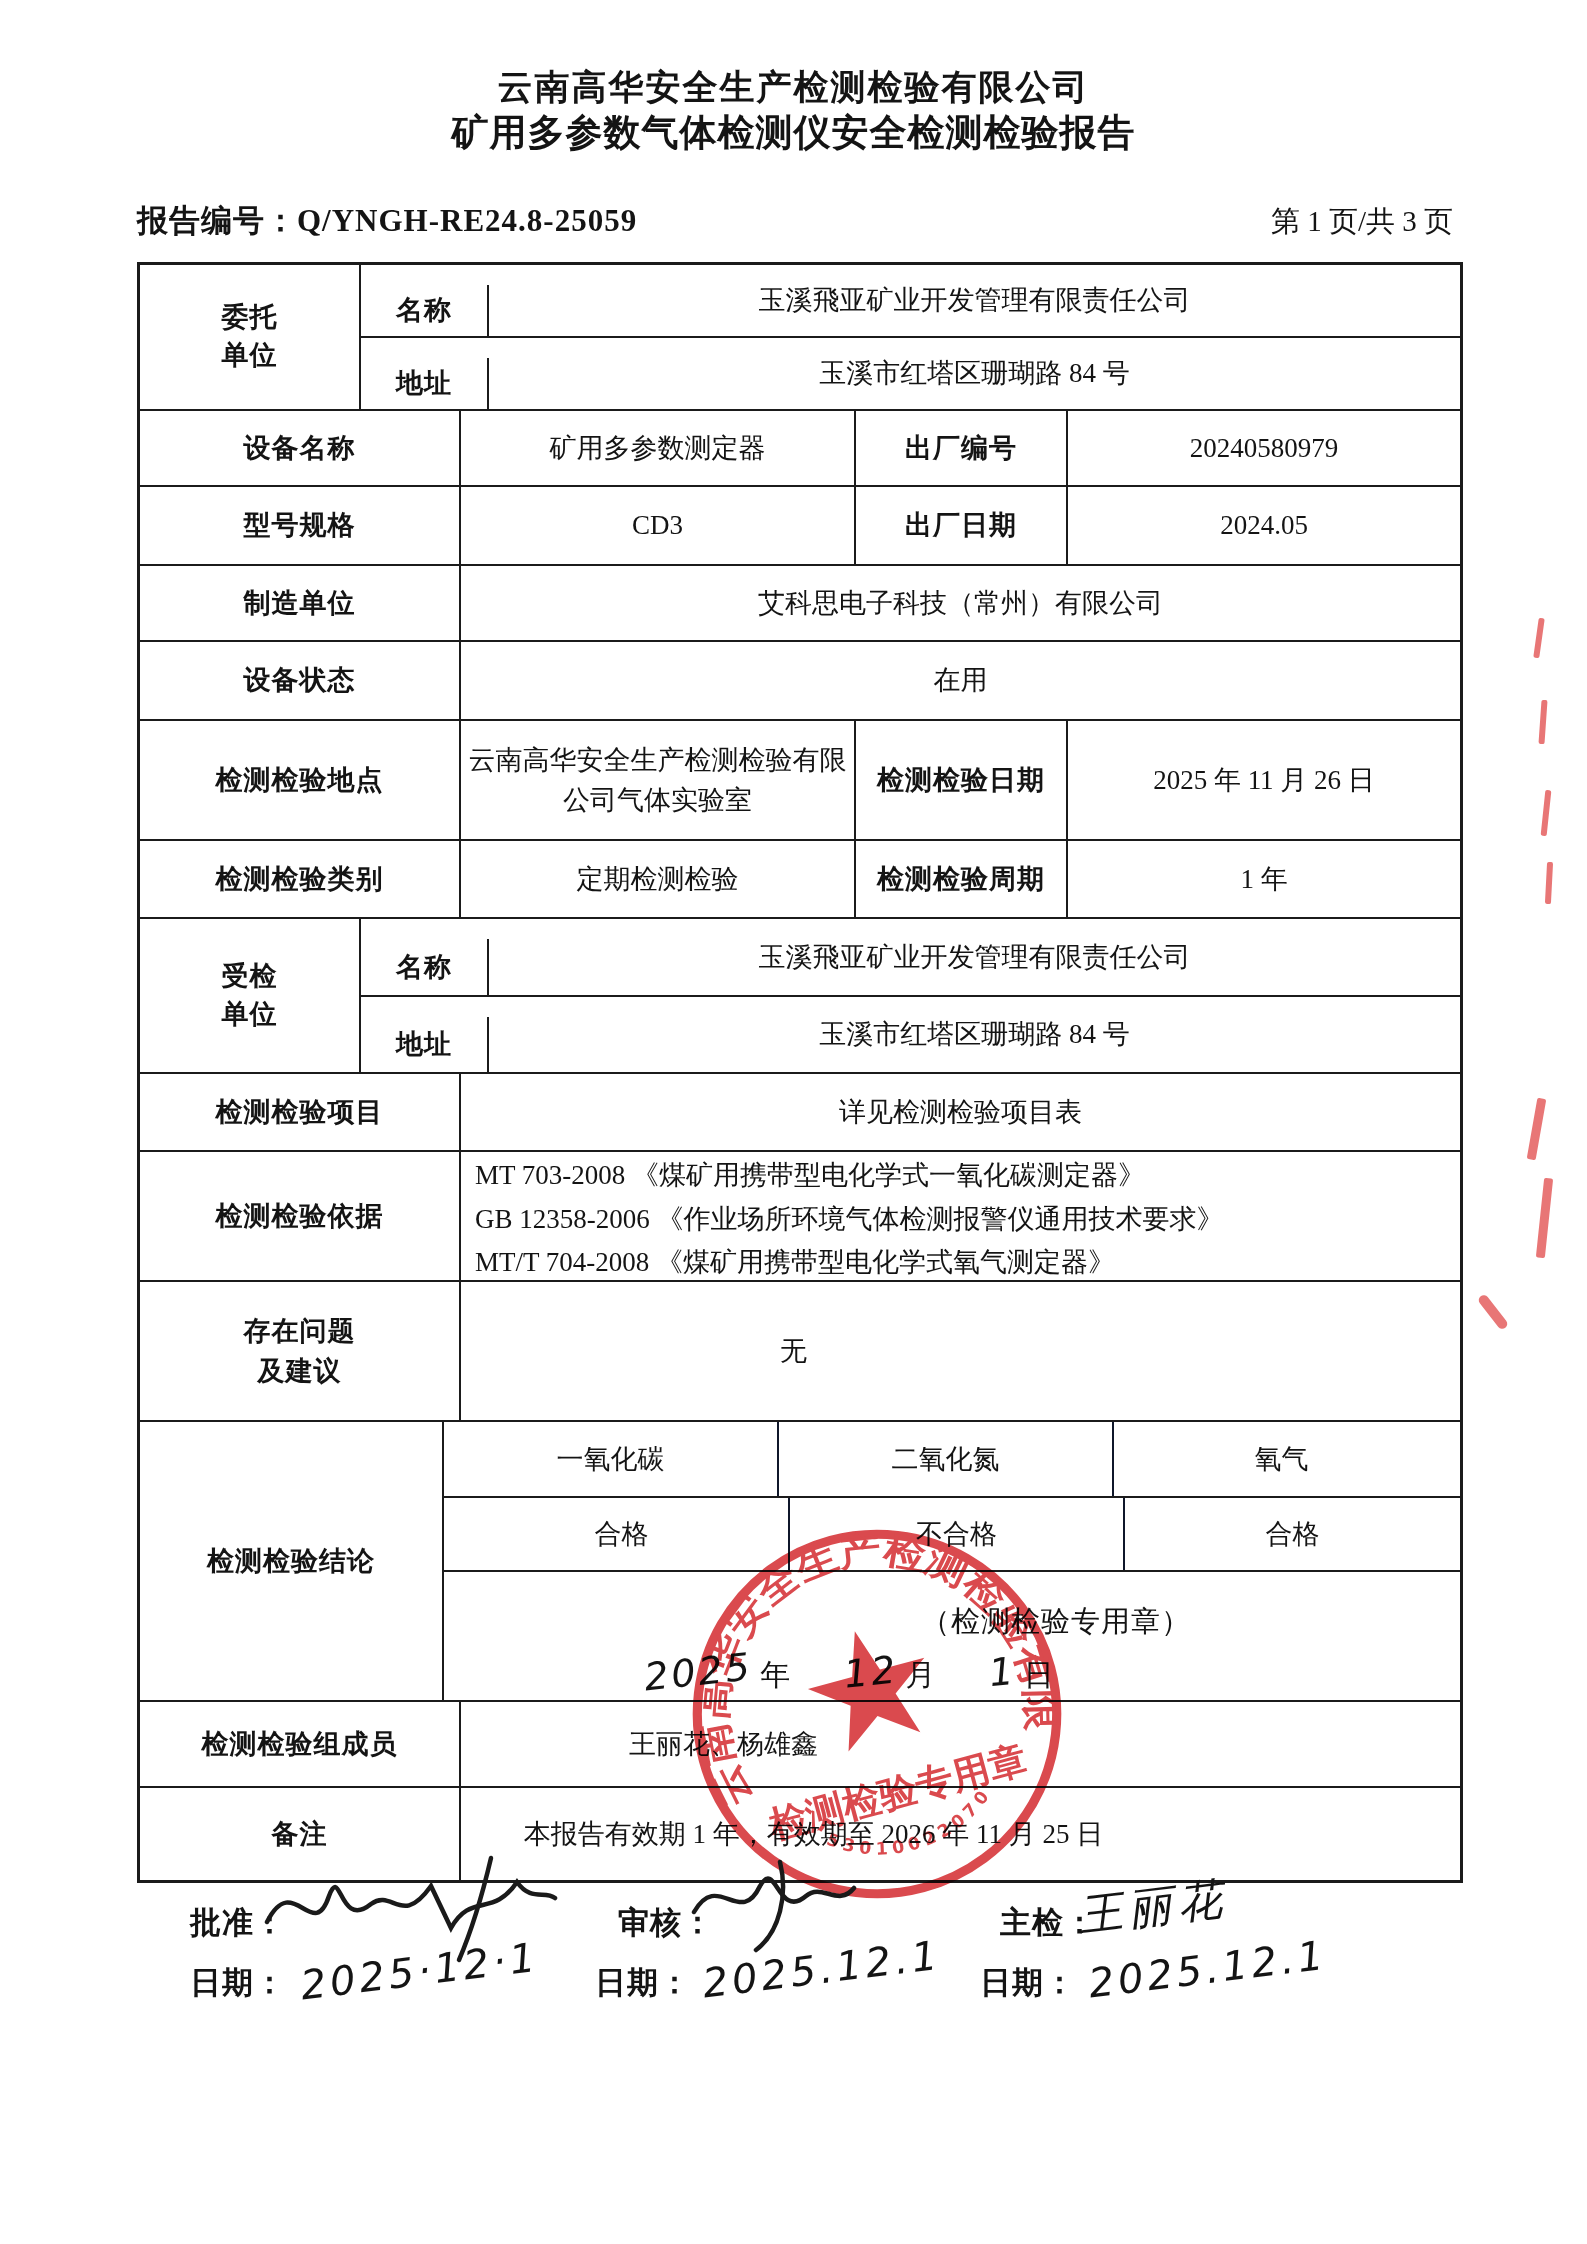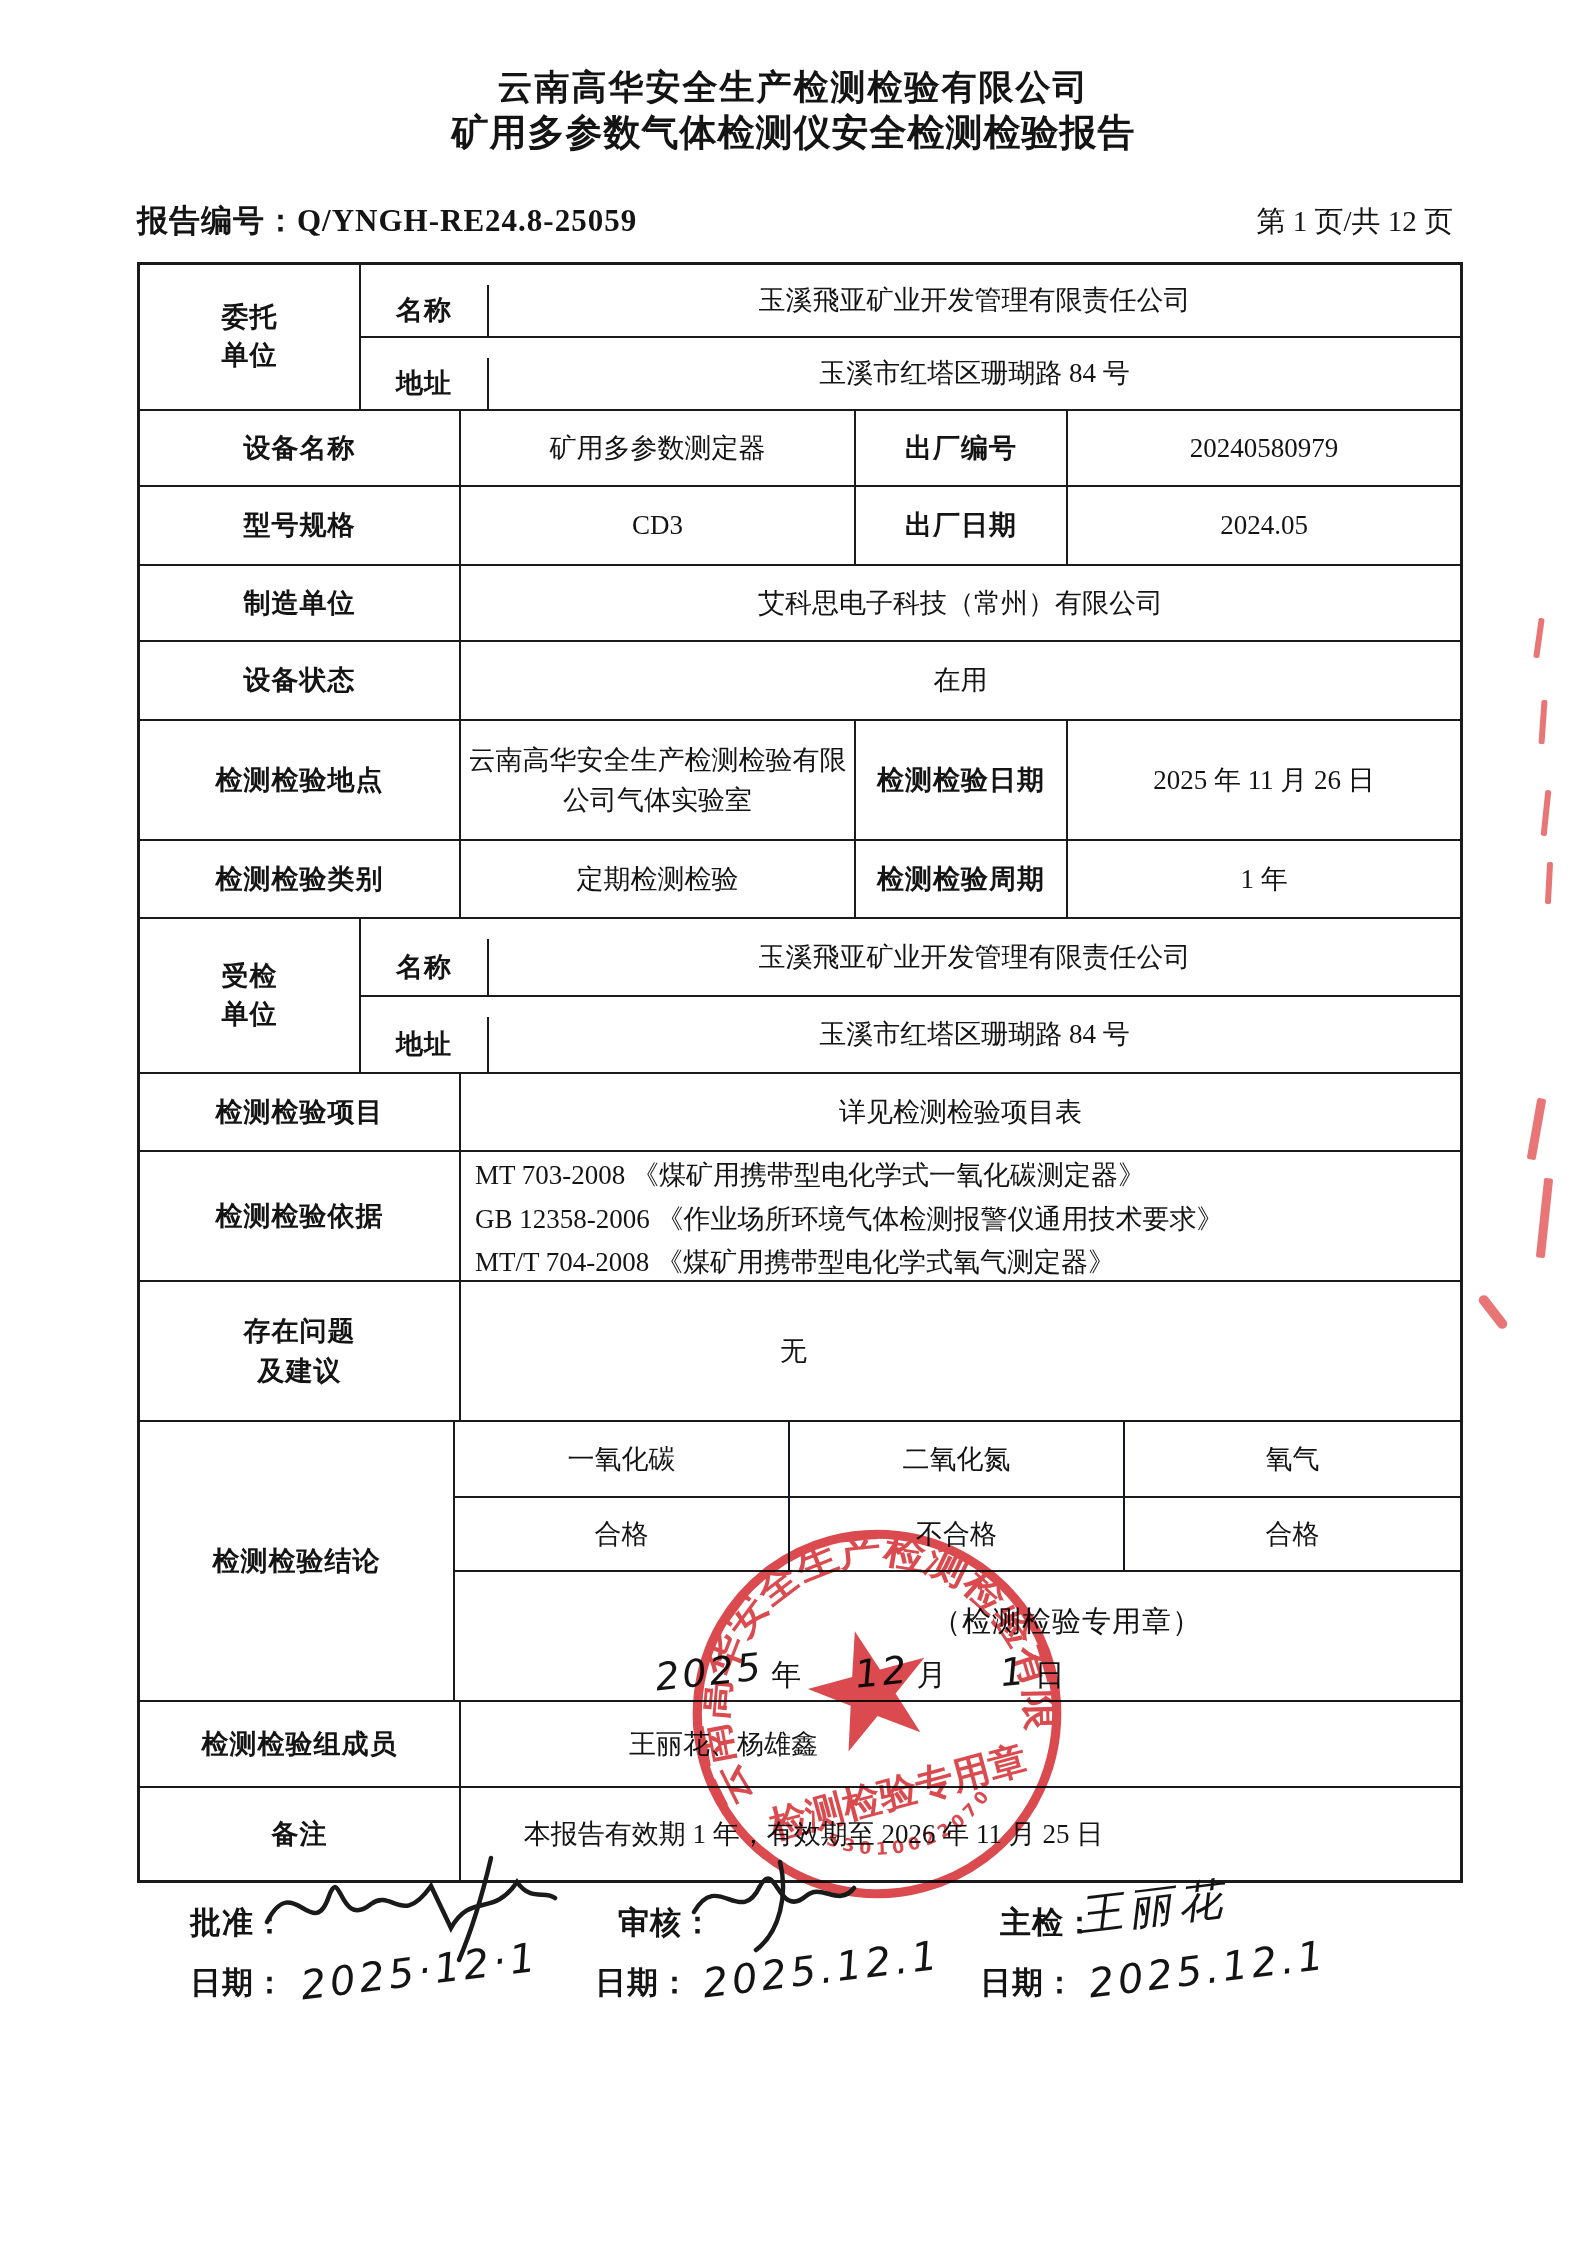--- a/index.html
+++ b/index.html
@@ -32,21 +32,21 @@
   .v1{width:395px;}
   .l2{width:212px;}
   .v2{flex:1;}
   .vw{flex:1;}
   .group-right{flex:1;display:flex;flex-direction:column;}
   .sub-tr{display:flex;flex:1;}
   .sub-tr.first{border-bottom:2px solid #1b1b1b;}
   .left-align{justify-content:flex-start;text-align:left;padding-left:14px;line-height:1.62;}
   .concl-right{flex:1;display:flex;flex-direction:column;}
   .gas-row{display:flex;height:76px;border-bottom:2px solid #1b1b1b;box-sizing:border-box;}
-  .res-row{display:flex;height:74px;border-bottom:2px solid #1b1b1b;box-sizing:border-box;}
+  .res-row{display:flex;height:74px;border-bottom:2px solid #1b1b1b;box-sizing:border-box;padding-left:11px;}
   .gas-c{width:335px;border-right:2px solid #0f172a;box-sizing:border-box;
     display:flex;align-items:center;justify-content:center;font-size:27px;}
   .gas-c.last{border-right:none;}
   .concl-free{flex:1;position:relative;}
   .seal-note{position:absolute;left:477px;top:30px;font-size:29px;letter-spacing:1px;white-space:nowrap;}
   .concl-date{position:absolute;left:200px;top:78px;font-size:30px;white-space:nowrap;}
   .concl-date .gap{display:inline-block;width:46px;}
   
   .hand{font-family:"DejaVu Sans",sans-serif;font-style:italic;font-weight:500;
     display:inline-block;transform:rotate(-6deg);}
@@ -68,21 +68,21 @@
 <body>
 
 <div class="page">
 
   <div class="company-title">云南高华安全生产检测检验有限公司</div>
   <div class="doc-title">矿用多参数气体检测仪安全检测检验报告</div>
   <div class="report-line">
     <div class="report-no">
       <span>报告编号：</span><span>Q/YNGH-RE24.8-25059</span>
     </div>
-    <div class="page-info">第 1 页/共 12 页</div>
+    <div class="page-info">第 1 页/共 3 页</div>
   </div>
 
   <div class="tbl">
 
     <div class="tr" style="height:146px;">
       <div class="c colA lbl">
         <span>委托</span>
         <span>单位</span>
       </div>
       <div class="group-right">

